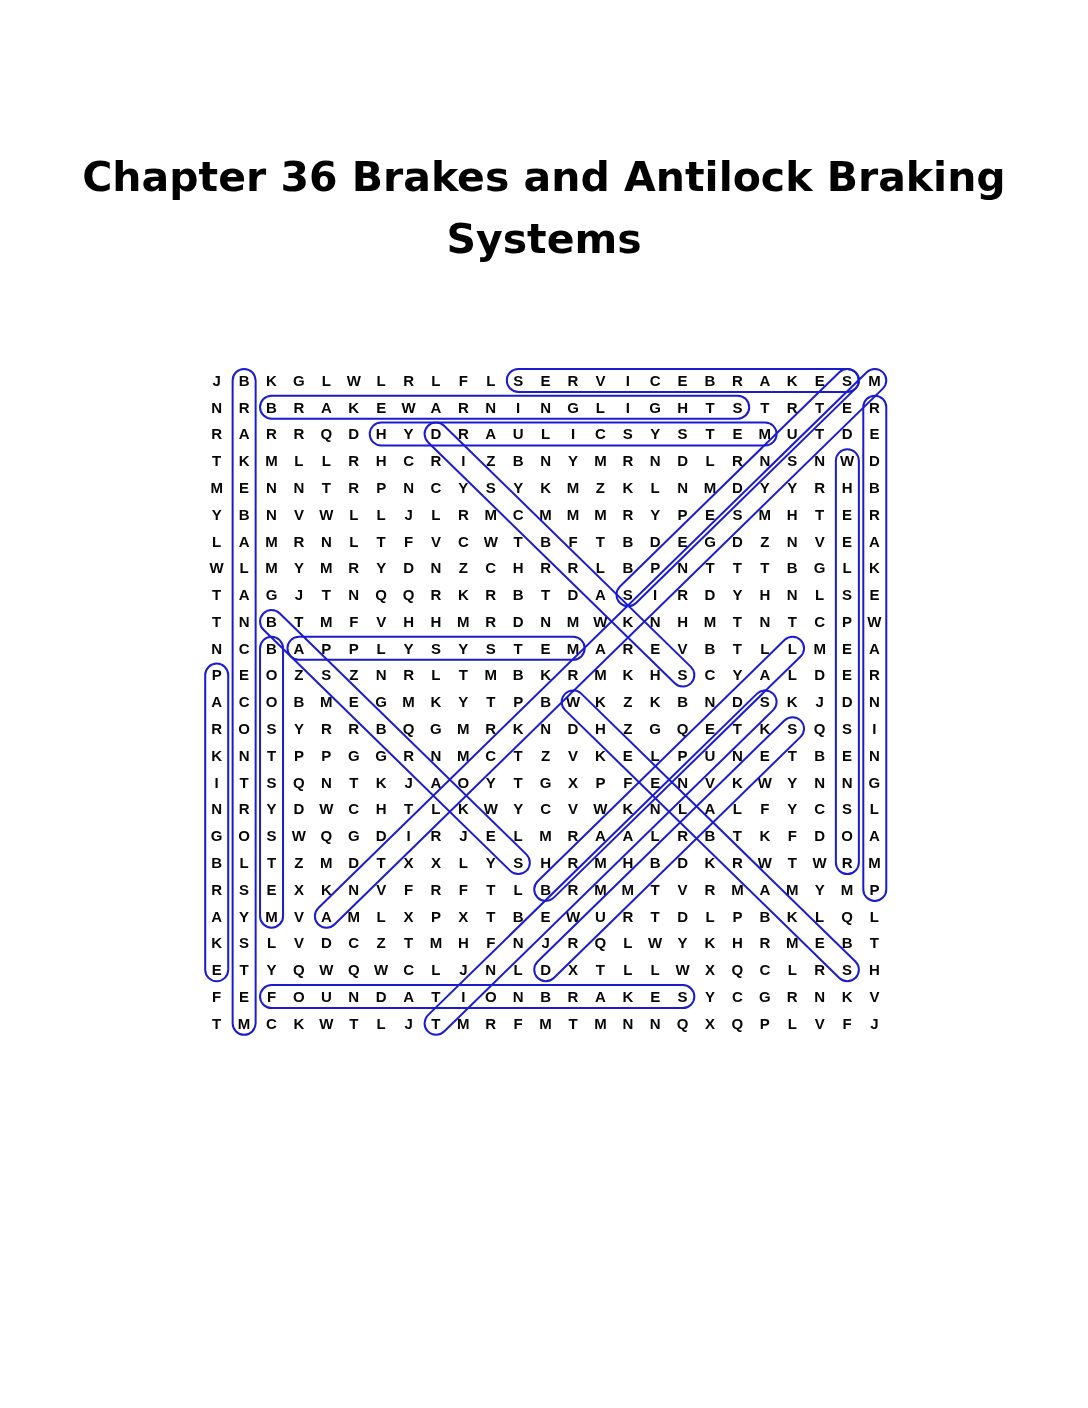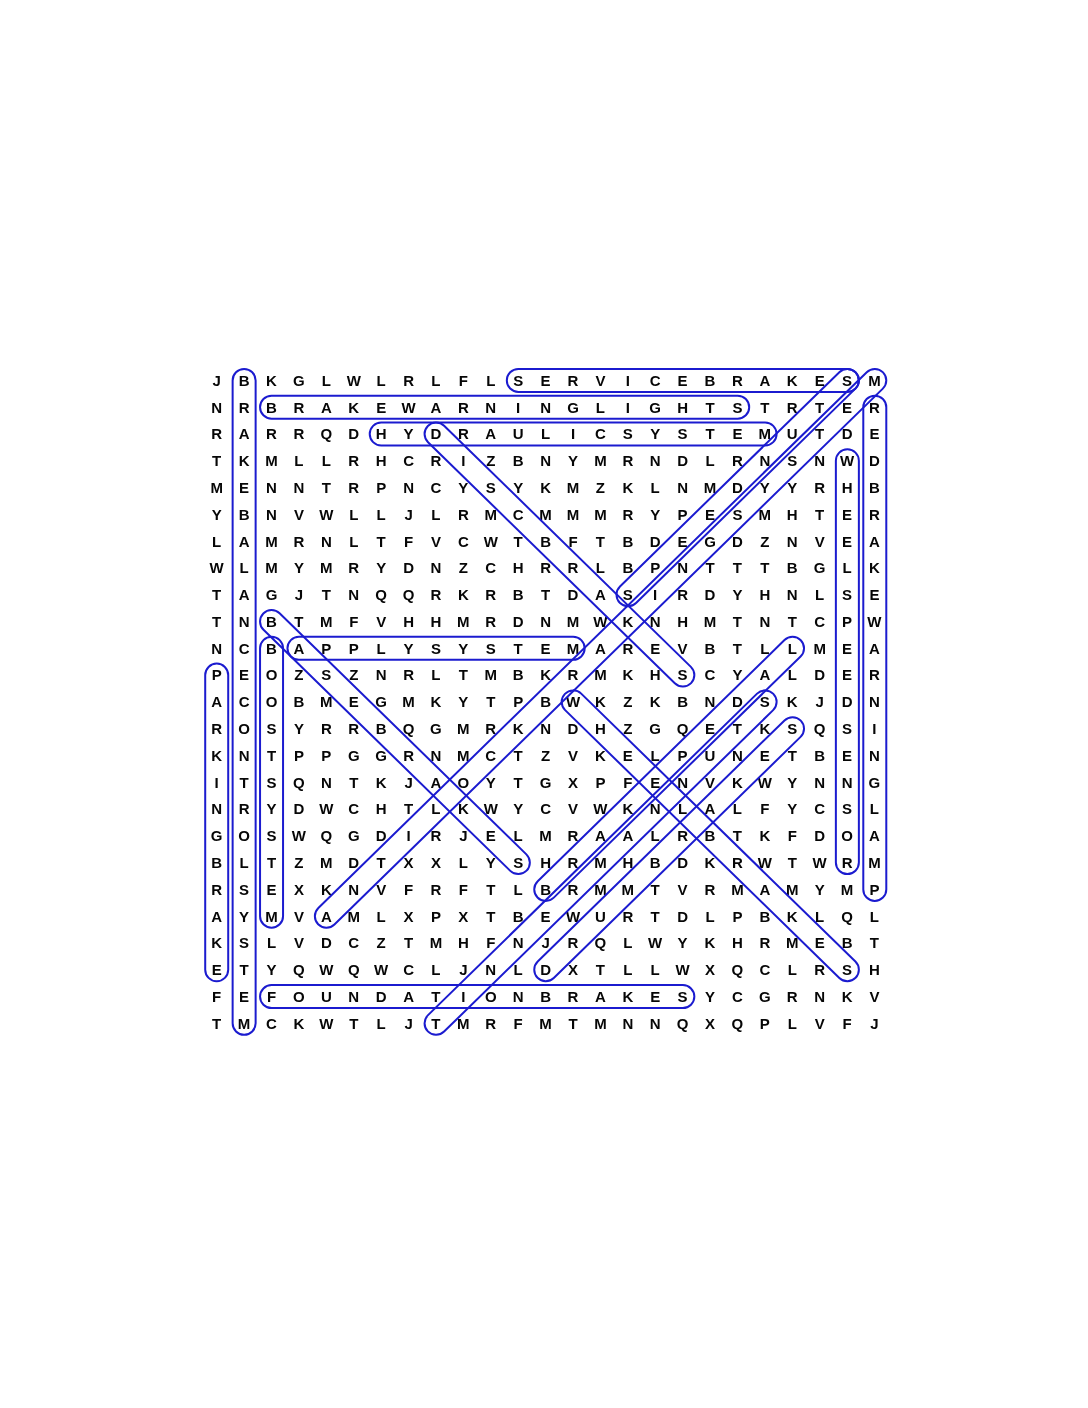--- a/index.html
+++ b/index.html
@@ -14,20 +14,22 @@
                grid-template-rows:repeat(25,26.79px);}
   .cell{display:flex;align-items:center;justify-content:center;
         font-family:"Liberation Sans",sans-serif;font-weight:700;
         font-size:15px;color:#060606;}
   .ovals{position:absolute;left:0;top:0;pointer-events:none;}
 </style>
 </head>
 <body>
 
 <div class="title">
+  <div>Chapter 36 Brakes and Antilock Braking</div>
+  <div>Systems</div>
 </div>
 
 <div class="grid-wrap">
   <div class="letter-grid">
       <span class="cell" style="color: rgb(6, 6, 6);">J</span>
       <span class="cell" style="color: rgb(6, 6, 6);">B</span>
       <span class="cell" style="color: rgb(6, 6, 6);">K</span>
       <span class="cell" style="color: rgb(6, 6, 6);">G</span>
       <span class="cell" style="color: rgb(6, 6, 6);">L</span>
       <span class="cell" style="color: rgb(6, 6, 6);">W</span>

